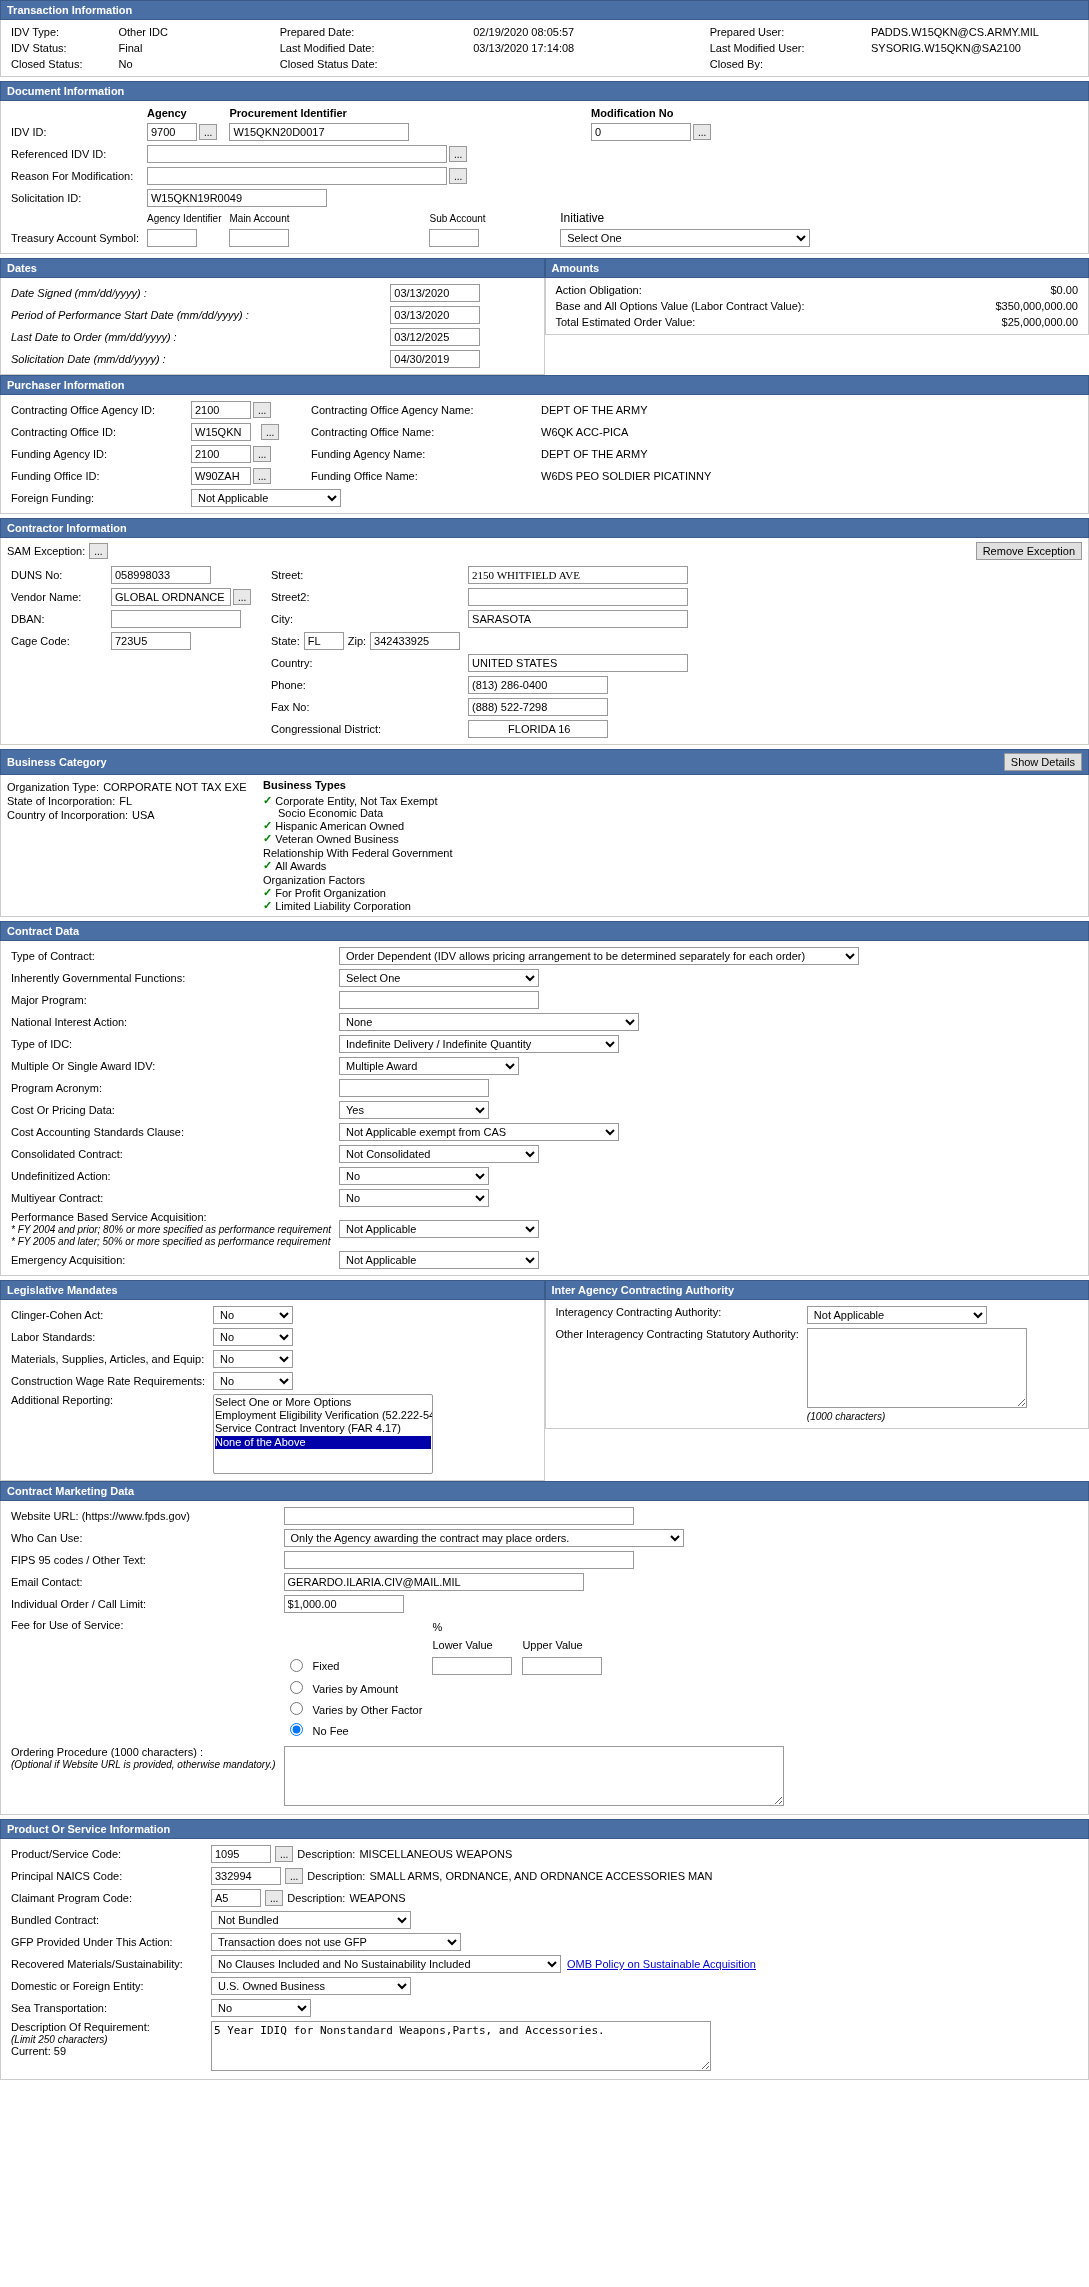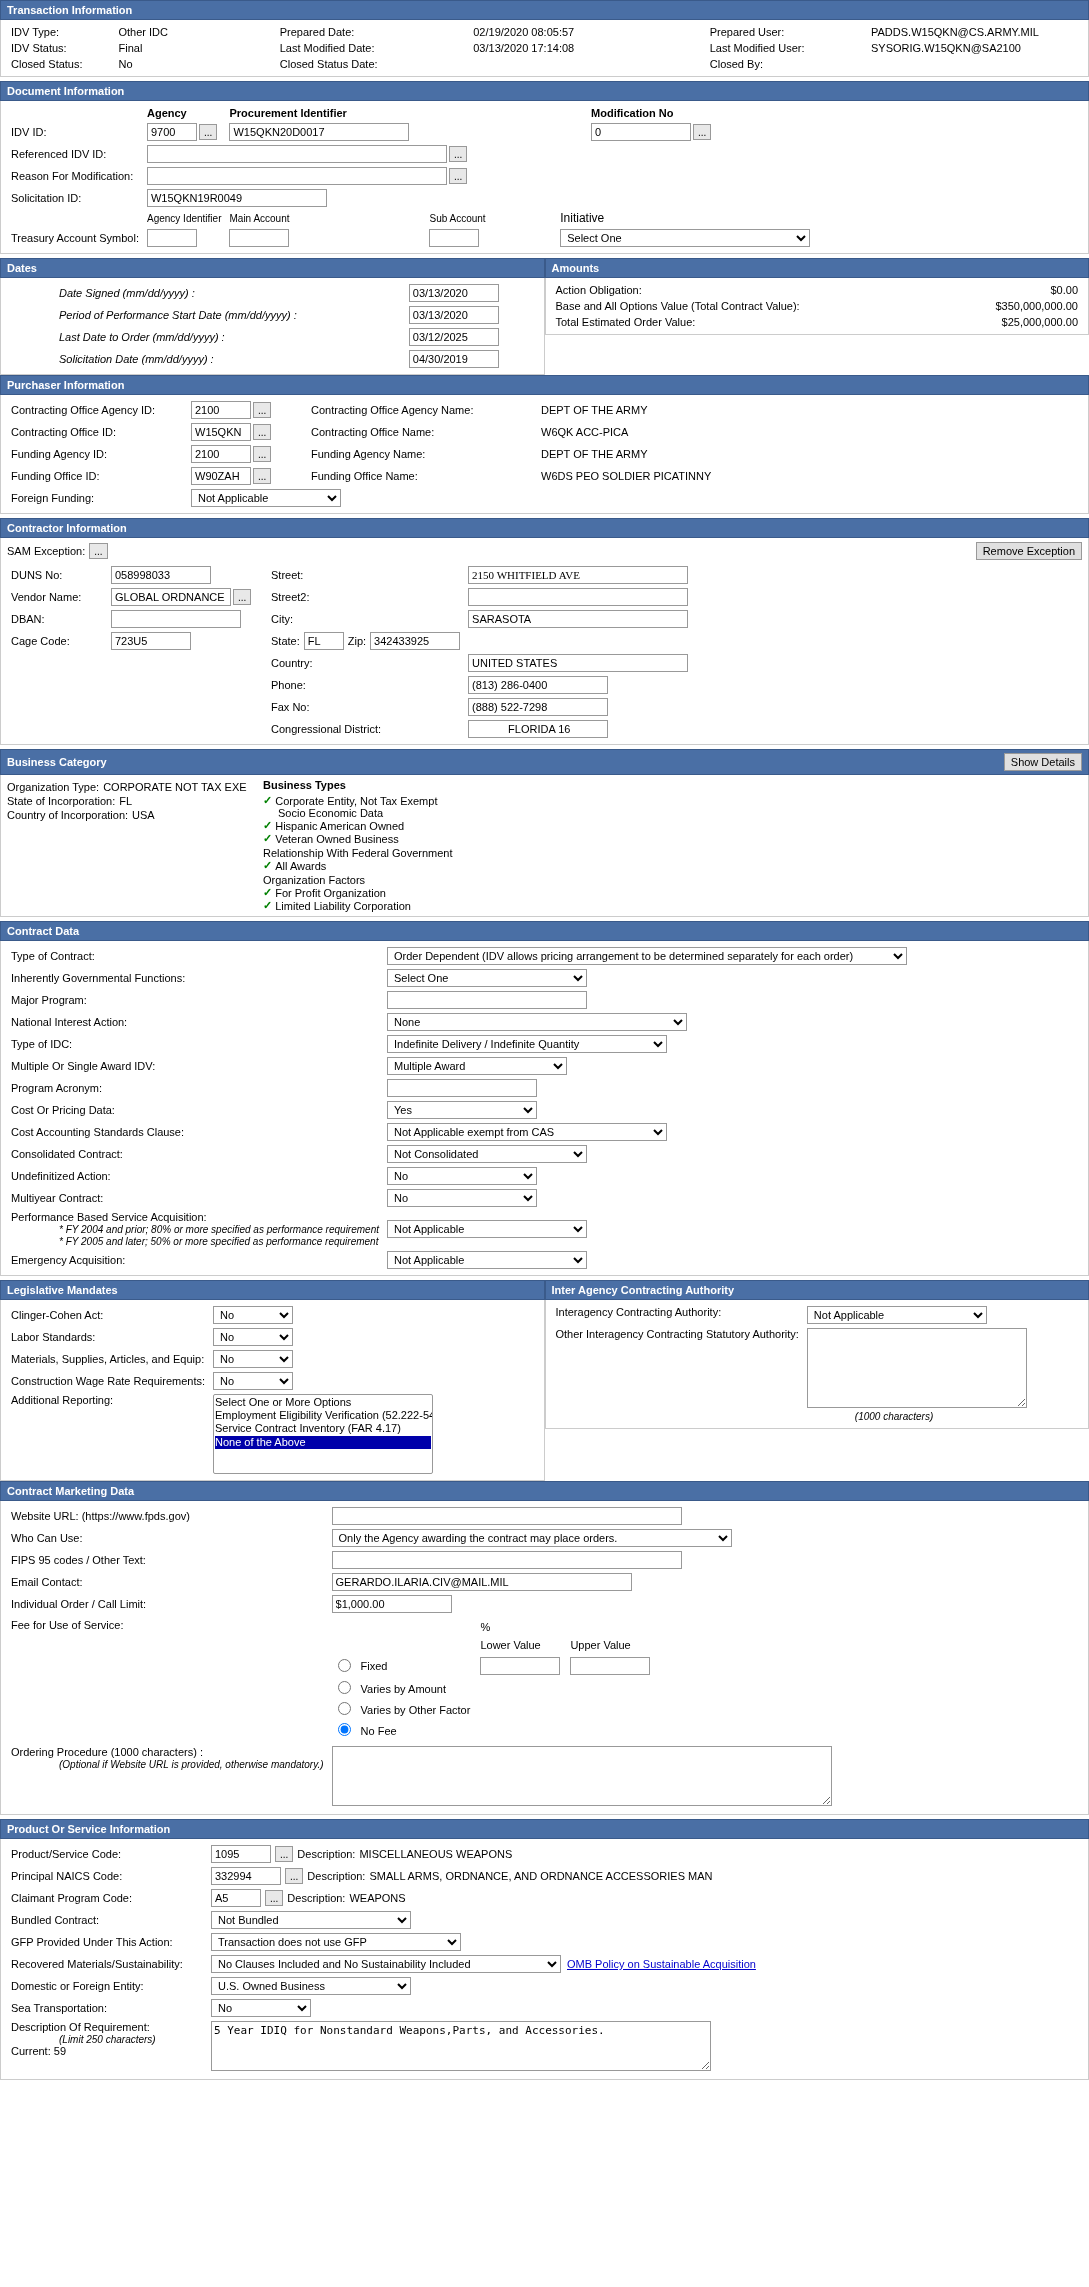--- a/index.html
+++ b/index.html
@@ -107,21 +107,21 @@
       width: 100%;
     }
     
     .multiselect-box {
       border: 1px solid #999;
       background: #fff;
       font-size: 11px;
       padding: 1px;
     }
     
-    .italic { font-style: italic; margin-left: 48px; }
+    .italic { font-style: italic; }
     .bold { font-weight: bold; margin-top: 32px; }
     
     .section-wrapper {
       margin-bottom: 4px;
     }
     
     .field-group {
       display: flex;
       align-items: center;
       gap: 4px;
@@ -281,21 +281,21 @@
       <span>Amounts</span>
     </div>
     <div class="section-content">
       <table class="form-table">
         <tbody>
             <tr>
           <td><span class="label">Action Obligation:</span></td>
           <td style="text-align:right"><span class="value">$0.00</span></td>
         </tr>
         <tr>
-          <td><span class="label">Base and All Options Value (Total Contract Value):</span></td>
+          <td><span class="label">Base and All Options Value (Labor Contract Value):</span></td>
           <td style="text-align:right"><span class="value">$350,000,000.00</span></td>
         </tr>
         <tr>
           <td><span class="label">Total Estimated Order Value:</span></td>
           <td style="text-align:right"><span class="value">$25,000,000.00</span></td>
         </tr>
       </tbody>
         </table>
     </div>
   </div>
@@ -315,21 +315,21 @@
             <input class="input-field" style="width: 60px;" value="2100">
             <button class="small-btn">...</button>
           </div>
         </td>
         <td style="width:230px"><span class="label">Contracting Office Agency Name:</span></td>
         <td><span class="value">DEPT OF THE ARMY</span></td>
       </tr>
       <tr>
         <td><span class="label">Contracting Office ID:</span></td>
         <td>
-          <div style="display:flex;gap:2px;align-items:center;">
+          <div style="display:flex;gap:10px;align-items:center;">
             <input class="input-field" style="width: 60px;" value="W15QKN">
             <button class="small-btn">...</button>
           </div>
         </td>
         <td><span class="label">Contracting Office Name:</span></td>
         <td><span class="value">W6QK ACC-PICA</span></td>
       </tr>
       <tr>
         <td><span class="label">Funding Agency ID:</span></td>
         <td>

